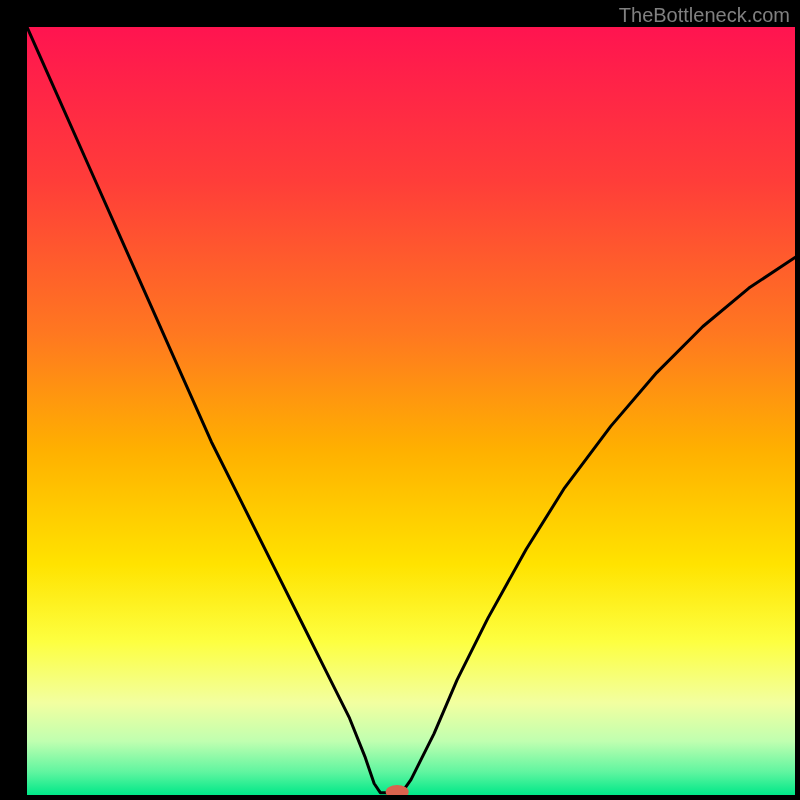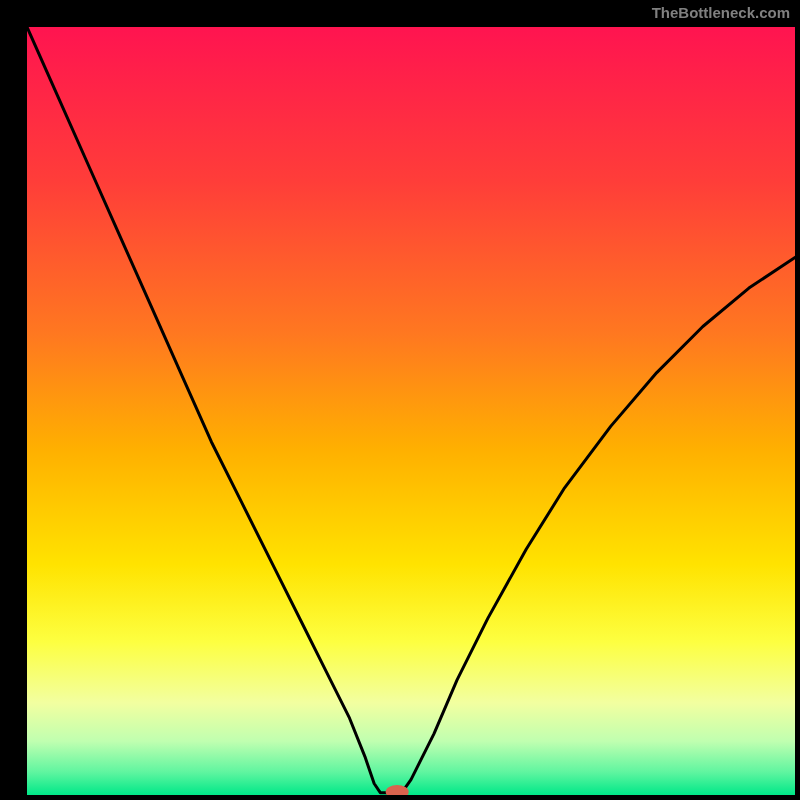--- a/index.html
+++ b/index.html
@@ -9,22 +9,22 @@
     height: 800px;
     background: #000;
     position: relative;
     font-family: Arial, sans-serif;
   }
   .attribution {
     position: absolute;
     top: 4px;
     right: 10px;
     color: #808080;
-    font-size: 15px;
-    font-weight: bold;
+    font-size: 20px;
+    font-weight: normal;
     z-index: 10;
   }
   .plot-wrap {
     position: absolute;
     left: 27px;
     top: 27px;
     width: 768px;
     height: 768px;
   }
   svg {

